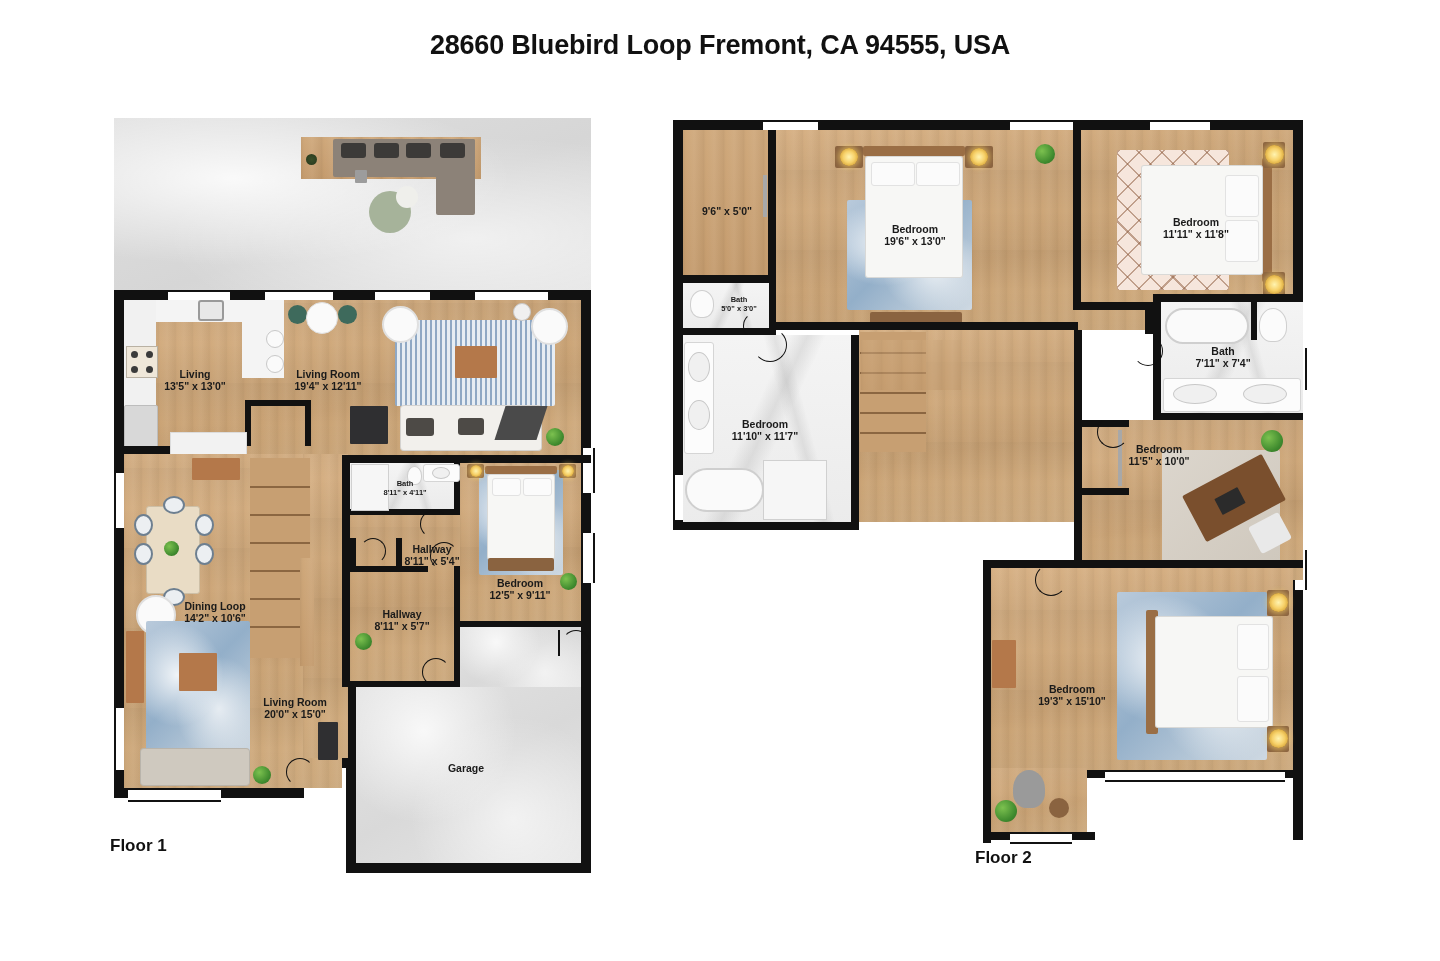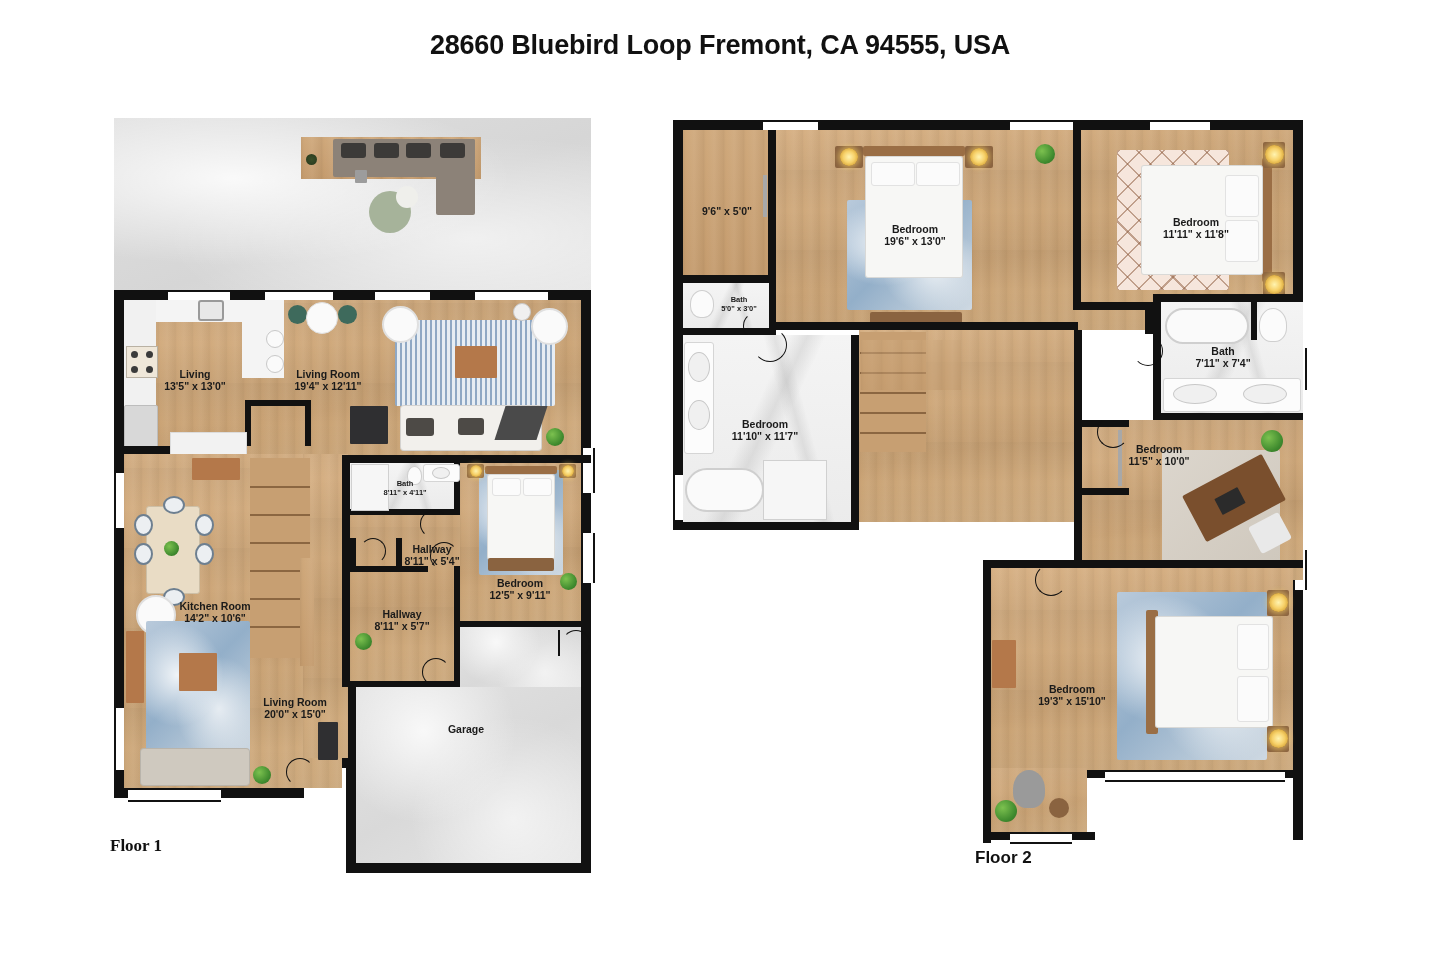--- a/index.html
+++ b/index.html
@@ -273,32 +273,32 @@
   <div class="nightstand" style="left:378px;top:440px;width:66px;height:13px;"></div>
   <div class="plant" style="left:450px;top:455px;width:17px;height:17px;"></div>
   <div class="shelf" style="left:352px;top:509px;width:119px;height:5px;"></div>
 
   <div class="region tile" style="left:246px;top:569px;width:225px;height:176px;"></div>
   <div class="region tile" style="left:350px;top:509px;width:121px;height:60px;"></div>
   <div class="door-arc" style="left:452px;top:512px;width:26px;height:26px;border-color:#111 #111 transparent transparent;"></div>
   <div class="door-leaf" style="left:448px;top:512px;width:2px;height:26px;"></div>
   <div class="door-arc" style="left:176px;top:640px;width:26px;height:26px;border-color:#111 transparent transparent #111;"></div>
 
-  <div class="floor-label" style="left:0px;top:718px;font-family:Liberation Serif, serif;">Floor 1</div>
+  <div class="floor-label" style="left:0px;top:718px;">Floor 1</div>
 
   <div class="lbl" style="left:85px;top:250px;">
     <div class="nm">Living</div>
     <div class="dm">13'5" x 13'0"</div>
   </div>
   <div class="lbl" style="left:218px;top:250px;">
     <div class="nm">Living Room</div>
     <div class="dm">19'4" x 12'11"</div>
   </div>
   <div class="lbl" style="left:105px;top:482px;">
-    <div class="nm">Kitchen Room</div>
+    <div class="nm">Dining Loop</div>
     <div class="dm">14'2" x 10'6"</div>
   </div>
   <div class="lbl" style="left:185px;top:578px;">
     <div class="nm">Living Room</div>
     <div class="dm">20'0" x 15'0"</div>
   </div>
   <div class="lbl sm" style="left:295px;top:362px;">
     <div class="nm">Bath</div>
     <div class="dm">8'11" x 4'11"</div>
   </div>
@@ -307,21 +307,21 @@
     <div class="dm">8'11" x 5'4"</div>
   </div>
   <div class="lbl" style="left:292px;top:490px;">
     <div class="nm">Hallway</div>
     <div class="dm">8'11" x 5'7"</div>
   </div>
   <div class="lbl" style="left:410px;top:459px;">
     <div class="nm">Bedroom</div>
     <div class="dm">12'5" x 9'11"</div>
   </div>
-  <div class="lbl" style="left:356px;top:605px;">
+  <div class="lbl" style="left:356px;top:644px;">
     <div class="nm">Garage</div>
   </div>
 </div>
 
 <div class="floor" style="left:665px;top:120px;width:645px;height:765px;">
 
   <div class="wall" style="left:8px;top:0px;width:630px;height:10px;"></div>
   <div class="winwall" style="left:98px;top:0px;width:55px;height:10px;"></div>
   <div class="winwall" style="left:345px;top:0px;width:63px;height:10px;"></div>
   <div class="winwall" style="left:485px;top:0px;width:60px;height:10px;"></div>

